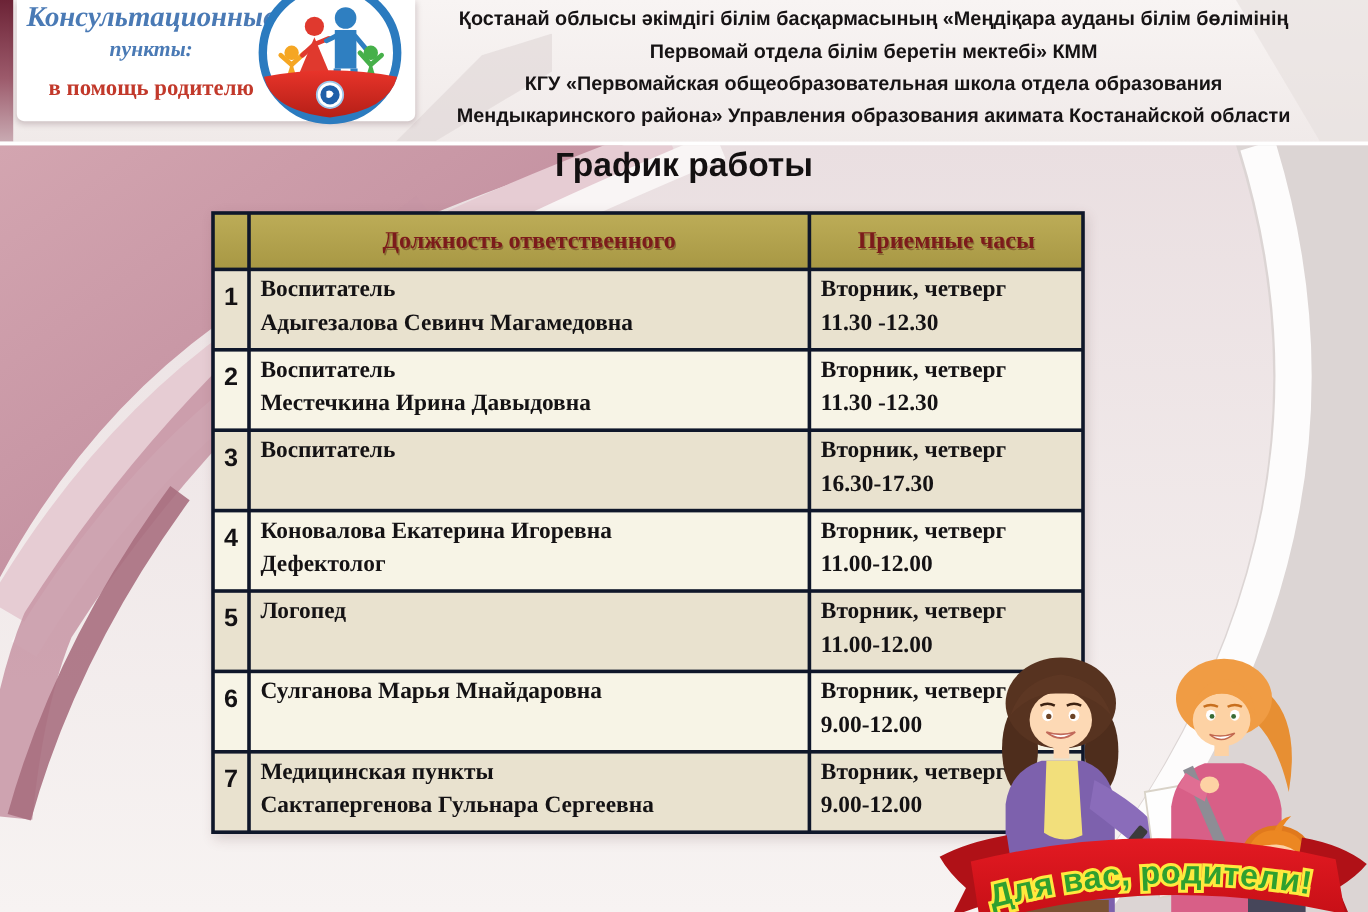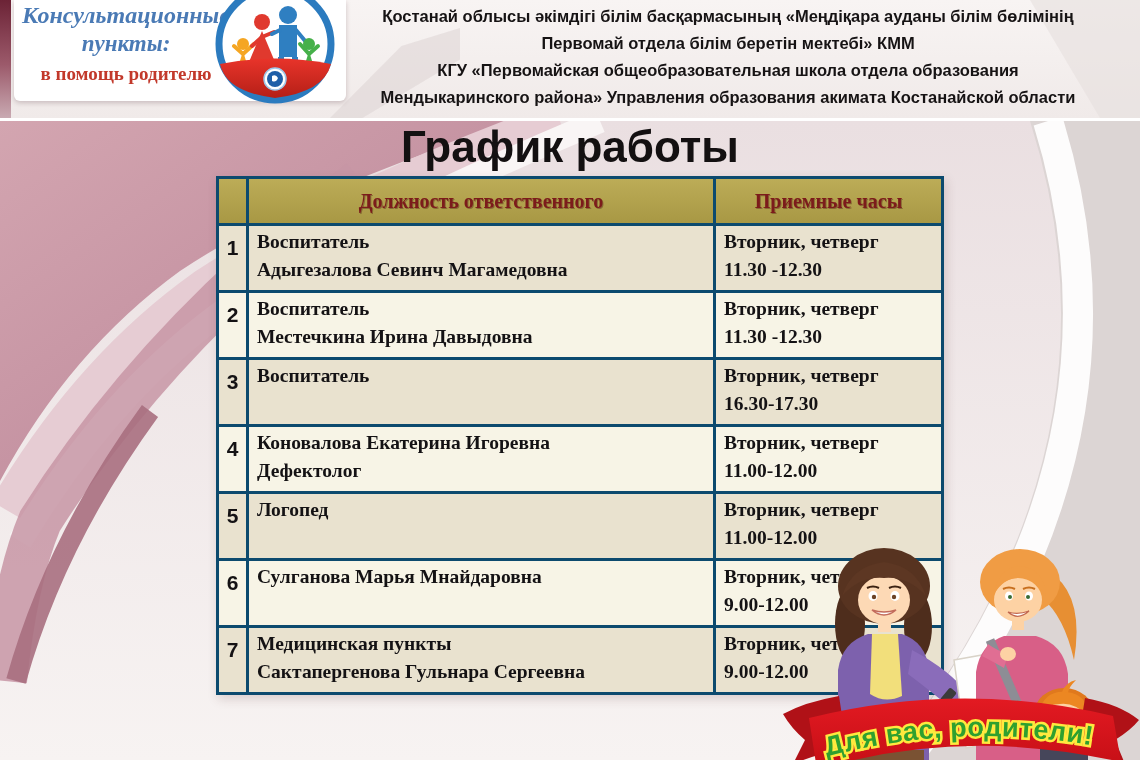--- a/index.html
+++ b/index.html
@@ -19,40 +19,40 @@
   .divider { position:absolute; left:0; top:118px; width:1140px; height:3px; background:#ffffff; z-index:5; }
 
   
   .logo-box { position:absolute; left:14px; top:0; width:332px; height:101px;
     background:#ffffff; border-radius:0 0 6px 6px; box-shadow:0 2px 5px rgba(60,20,30,.22); z-index:6; }
   .logo-line1 { position:absolute; left:4px; top:2px; width:216px; text-align:center;
     font-family:"Liberation Serif",serif; font-style:italic; font-weight:bold;
     font-size:24px; color:#4a7ab5; }
   .logo-line2 { position:absolute; left:4px; top:31px; width:216px; text-align:center;
     font-family:"Liberation Serif",serif; font-style:italic; font-weight:bold;
-    font-size:23px; color:#4a7ab5; }
+    font-size:18px; color:#4a7ab5; }
   .logo-sub { position:absolute; left:4px; top:63px; width:216px; text-align:center;
     font-family:"Liberation Serif",serif; font-weight:bold; font-size:19px; color:#c2392b; }
   .emblem { position:absolute; left:198px; top:-18px; width:128px; height:122px; }
 
   
   .school-header { position:absolute; left:333px; top:3px; width:790px; z-index:6;
     text-align:center; font-weight:bold; font-size:16.5px; line-height:27px; color:#161314; }
 
   
   .bg-main { position:absolute; left:0; top:121px; width:1140px; height:639px; z-index:1; }
 
   
   .page-title { position:absolute; left:0; top:122px; width:1140px; text-align:center;
-    font-size:44px; font-weight:bold; color:#131011; z-index:4; }
+    font-size:28px; font-weight:bold; color:#131011; z-index:4; }
 
   
   .schedule { position:absolute; left:176px; top:176px; z-index:4;
     display:grid; grid-template-columns:27px 464px 225px; gap:3px;
-    background:#0c4a6e; padding:3px; box-shadow:2px 4px 10px rgba(90,50,50,.18);margin-left:40px; }
+    background:#0f172a; padding:3px; box-shadow:2px 4px 10px rgba(90,50,50,.18); }
   .tr { display:contents; }
   .th { background:linear-gradient(180deg,#bcac57,#a89844); color:#7c1b1b;
     font-family:"Liberation Serif",serif; font-weight:bold; font-size:20px;
     display:flex; align-items:center; justify-content:center; height:44px;
     text-shadow:1px 1px 0 rgba(60,10,10,.35); }
   .td { font-family:"Liberation Serif",serif; font-weight:bold; font-size:19.5px;
     color:#141214; padding:2px 8px; line-height:28px; min-height:56px; }
   .num { font-family:"Liberation Sans",sans-serif; font-size:21px; text-align:center;
     padding:8px 0 0 0; }
   .odd  { background:#e9e2cf; }

